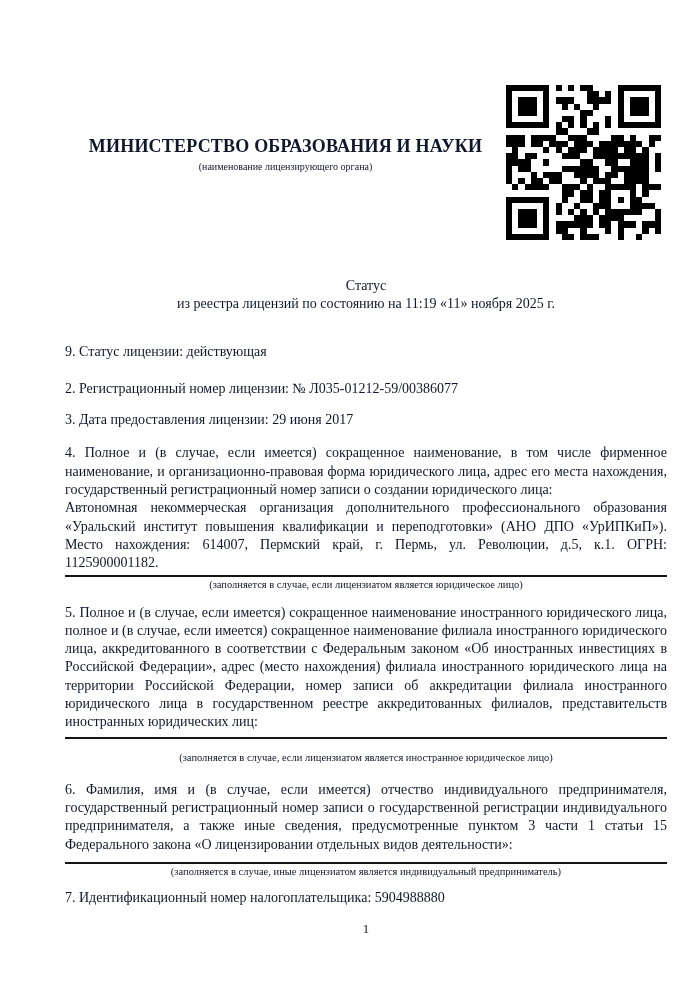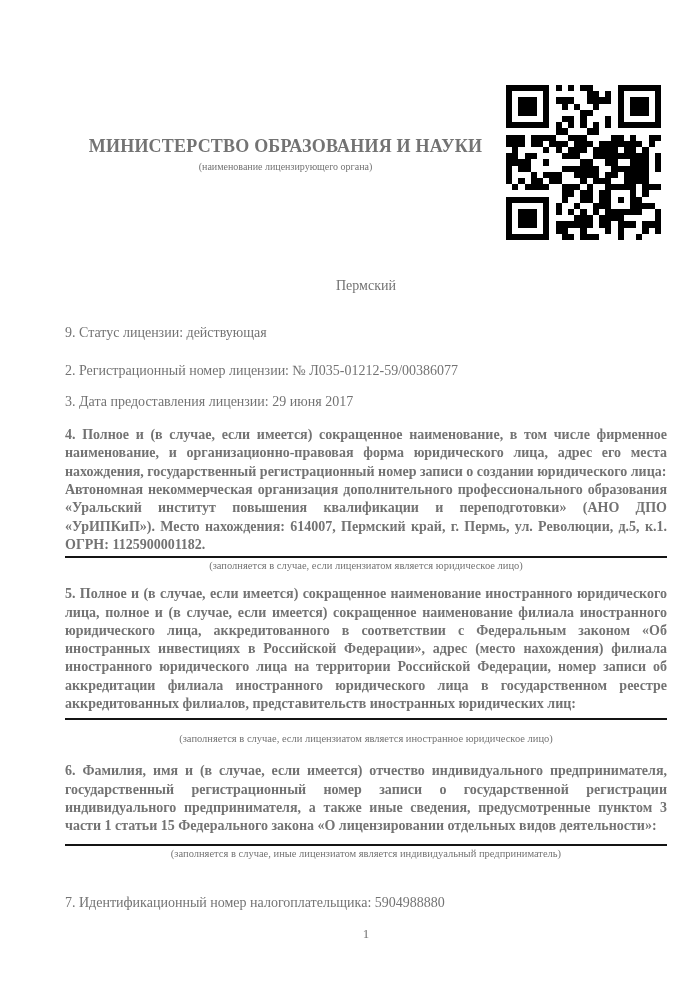--- a/index.html
+++ b/index.html
@@ -3,50 +3,50 @@
 <meta charset="utf-8">
 <style>
   html,body{margin:0;padding:0;background:#ffffff;}
   .page{
     position:relative;
     width:700px;height:989px;
     background:#fff;
     box-sizing:border-box;
     padding:0 33px 0 65px;
     font-family:"Liberation Serif","DejaVu Serif",serif;
-    color:#737373;
+    color:#0f172a;
     overflow:hidden;
     border-radius:7px;
   }
   .qr{
     position:absolute;left:506px;top:85px;
     width:155px;height:155px;
   }
   .ministry{width:441px;padding-top:132px;text-align:center;}
   .org{font-size:18px;font-weight:bold;line-height:28px;letter-spacing:.2px;}
   .org-cap{font-size:10px;line-height:13px;margin-top:0;}
   .title-block{width:602px;text-align:center;margin-top:104px;font-size:14px;line-height:18.3px;}
   .line{font-size:14px;line-height:18.3px;}
-  .para{font-size:14px;line-height:18.3px;text-align:justify;font-weight:bold;}
+  .para{font-size:14px;line-height:18.3px;text-align:justify;}
   .note{font-size:10.5px;line-height:13px;text-align:center;}
   .rule{border-top:2px solid #141414;height:0;width:602px;}
   #i1{margin-top:29px}
   #n1{margin-top:1px}
   #i2{margin-top:19px}
   #i3{margin-top:13px}
   #i4{margin-top:15px}
   #r4{margin-top:2px}
   #n4{margin-top:1px}
   #i5{margin-top:13px}
   #r5{margin-top:5px}
   #n5{margin-top:12px}
   #i6{margin-top:17px}
   #r6{margin-top:8px}
   #n6{margin-top:1px}
-  #i7{margin-top:34px}
+  #i7{margin-top:11px}
   .page-num{margin-top:14px;text-align:center;font-size:13px;line-height:16px;}
 </style>
 </head>
 <body>
 
 <div class="page">
 
   <svg class="qr" viewBox="0 0 25 25" shape-rendering="crispEdges" fill="#000">
       <rect x="0" y="0" width="1" height="1"></rect>
       <rect x="1" y="0" width="1" height="1"></rect>
@@ -393,21 +393,22 @@
     </svg>
 
   <div class="ministry">
     <div class="org">
       <div>МИНИСТЕРСТВО ОБРАЗОВАНИЯ И НАУКИ</div>
     </div>
     <div class="org-cap">(наименование лицензирующего органа)</div>
   </div>
 
   <div class="title-block">
-    <div>Пермский</div>
+    <div>Статус</div>
+    <div>из реестра лицензий по состоянию на 11:19 «11» ноября 2025 г.</div>
   </div>
 
   <div class="line" id="i1">9. Статус лицензии: действующая</div>
 
   <div class="line" id="i2">2. Регистрационный номер лицензии: № Л035-01212-59/00386077</div>
 
   <div class="line" id="i3">3. Дата предоставления лицензии: 29 июня 2017</div>
 
   <div class="para" id="i4">4. Полное и (в случае, если имеется) сокращенное наименование, в том числе фирменное наименование, и организационно-правовая форма юридического лица, адрес его места нахождения, государственный регистрационный номер записи о создании юридического лица:</div>
   <div class="para">Автономная некоммерческая организация дополнительного профессионального образования «Уральский институт повышения квалификации и переподготовки» (АНО ДПО «УрИПКиП»). Место нахождения: 614007, Пермский край, г. Пермь, ул. Революции, д.5, к.1. ОГРН: 1125900001182.</div>

